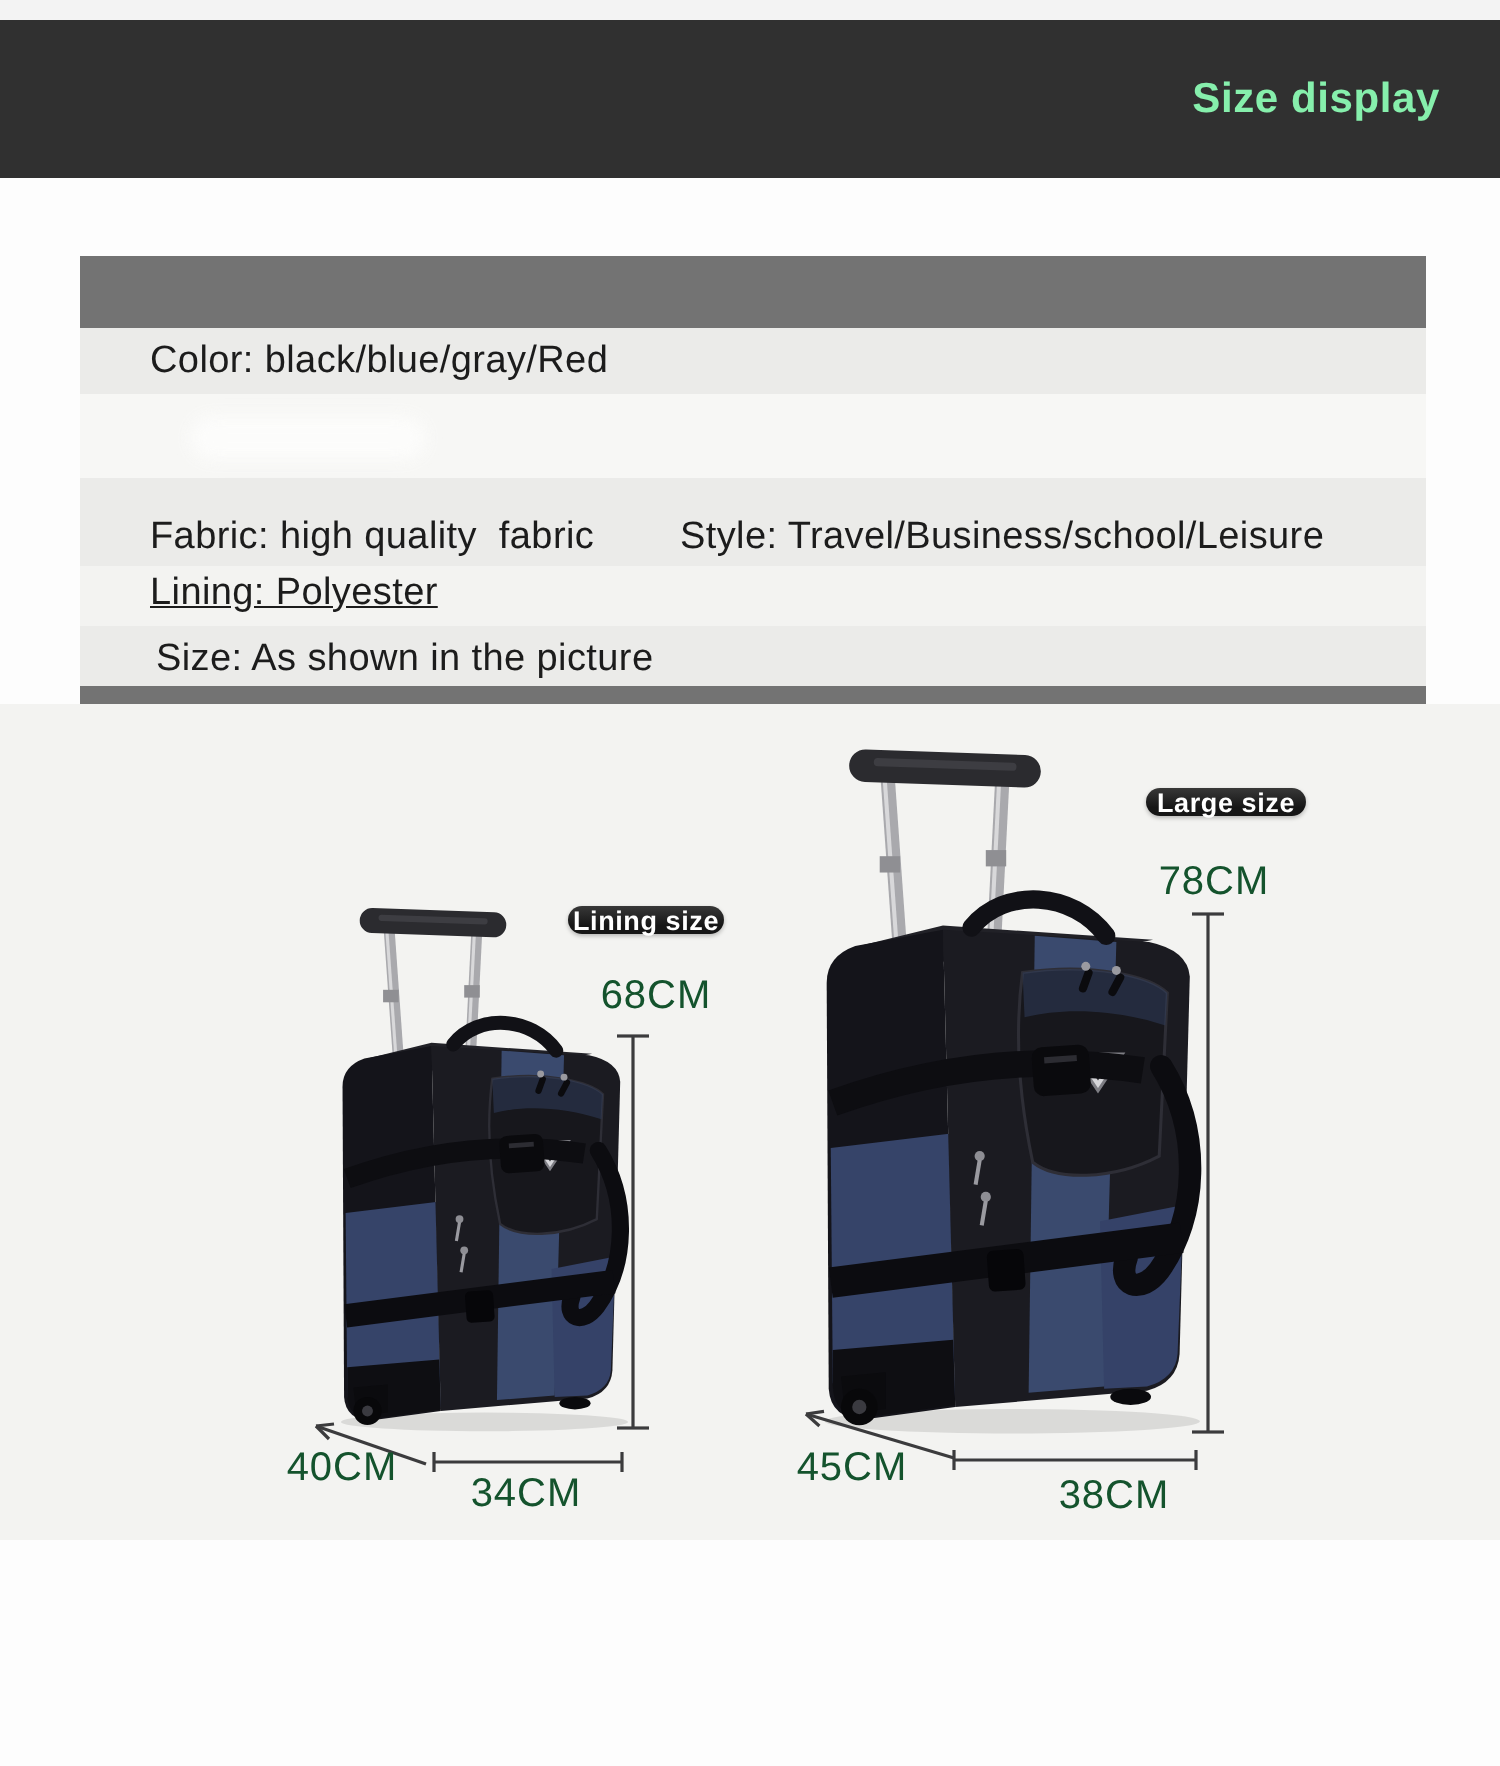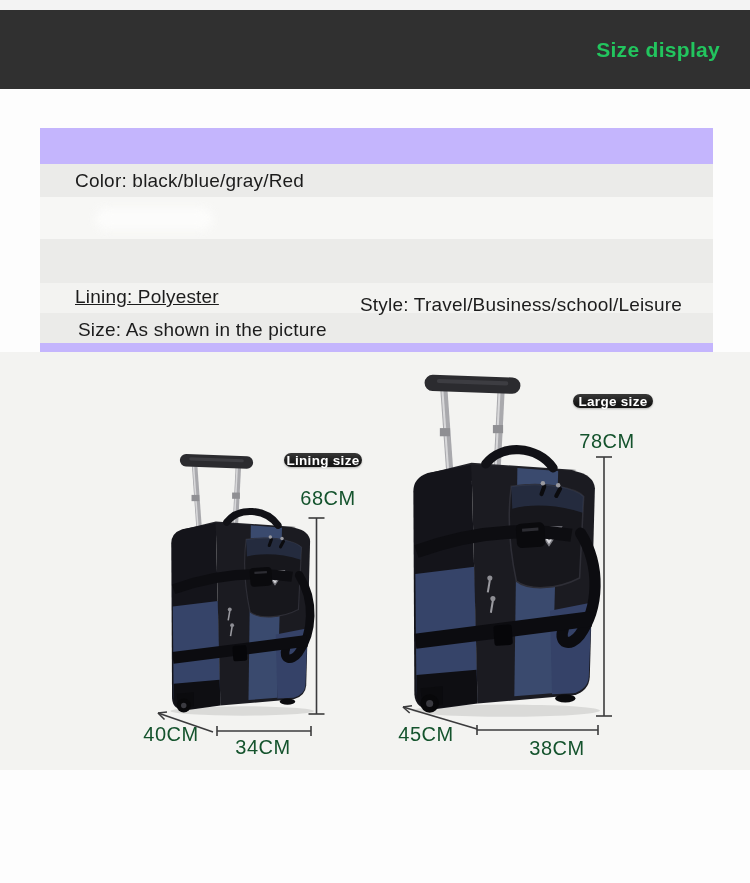--- a/index.html
+++ b/index.html
@@ -10,44 +10,44 @@
     background:#fdfdfd; overflow:hidden;
   }
   
   .top-strip { position:absolute; left:0; top:0; width:750px; height:10px; background:#f3f3f3; }
   
   .title-bar {
     position:absolute; left:0; top:10px; width:750px; height:79px;
     background:#303030; display:flex; align-items:center; justify-content:flex-end;
     padding-right:30px;
   }
-  .title-bar .title { color:#22c55e; font-size:21px; font-weight:bold; letter-spacing:0.3px; }
+  .title-bar .title { color:#86efac; font-size:21px; font-weight:bold; letter-spacing:0.3px; }
 
   
   .specs-panel {
     position:absolute; left:40px; top:128px; width:673px; height:224px;
-    background:#c4b5fd;
+    background:#737373;
   }
   .band { position:absolute; left:0; width:673px; }
   .band-color  { top:36px;  height:33px; background:#ebebe9; }
   .band-gap    { top:69px;  height:42px; background:#f7f7f5; }
   .band-fabric { top:111px; height:44px; background:#ebebe9; }
   .band-lining { top:155px; height:30px; background:#f3f3f1; }
   .band-size   { top:185px; height:30px; background:#ebebe9; }
   .smudge {
     position:absolute; left:55px; top:80px; width:118px; height:22px;
     background:#fdfdfc; border-radius:12px; filter:blur(4px); opacity:0.9;
   }
   .spec-text {
     position:absolute; color:#1c1c1c; font-size:19px; font-weight:500;
     white-space:pre; letter-spacing:0.2px;
   }
   .spec-color  { left:35px; top:42px; }
   .spec-fabric { left:35px; top:130px; }
-  .spec-style  { left:320px; top:130px;margin-top:36px; }
+  .spec-style  { left:300px; top:130px; }
   .spec-lining { left:35px; top:158px;text-decoration:underline; }
   .spec-size   { left:38px; top:191px;text-align:right; }
 
   
   .photo-area {
     position:absolute; left:0; top:352px; width:750px; height:418px;
     background:#f3f3f1;
   }
   .photo-area svg { position:absolute; left:0; top:0; }
 
@@ -91,20 +91,21 @@
 
   <section class="specs-panel">
     <div class="band band-color"></div>
     <div class="band band-gap"></div>
     <div class="smudge"></div>
     <div class="band band-fabric"></div>
     <div class="band band-lining"></div>
     <div class="band band-size"></div>
 
     <div class="spec-text spec-color">Color: black/blue/gray/Red</div>
+    <div class="spec-text spec-fabric">Fabric: high quality  fabric</div>
     <div class="spec-text spec-style">Style: Travel/Business/school/Leisure</div>
     <div class="spec-text spec-lining">Lining: Polyester</div>
     <div class="spec-text spec-size">Size: As shown in the picture</div>
   </section>
 
   <section class="photo-area">
     <svg width="750" height="418" viewBox="0 0 750 418">
       <defs>
         <g id="bagArt">
 

